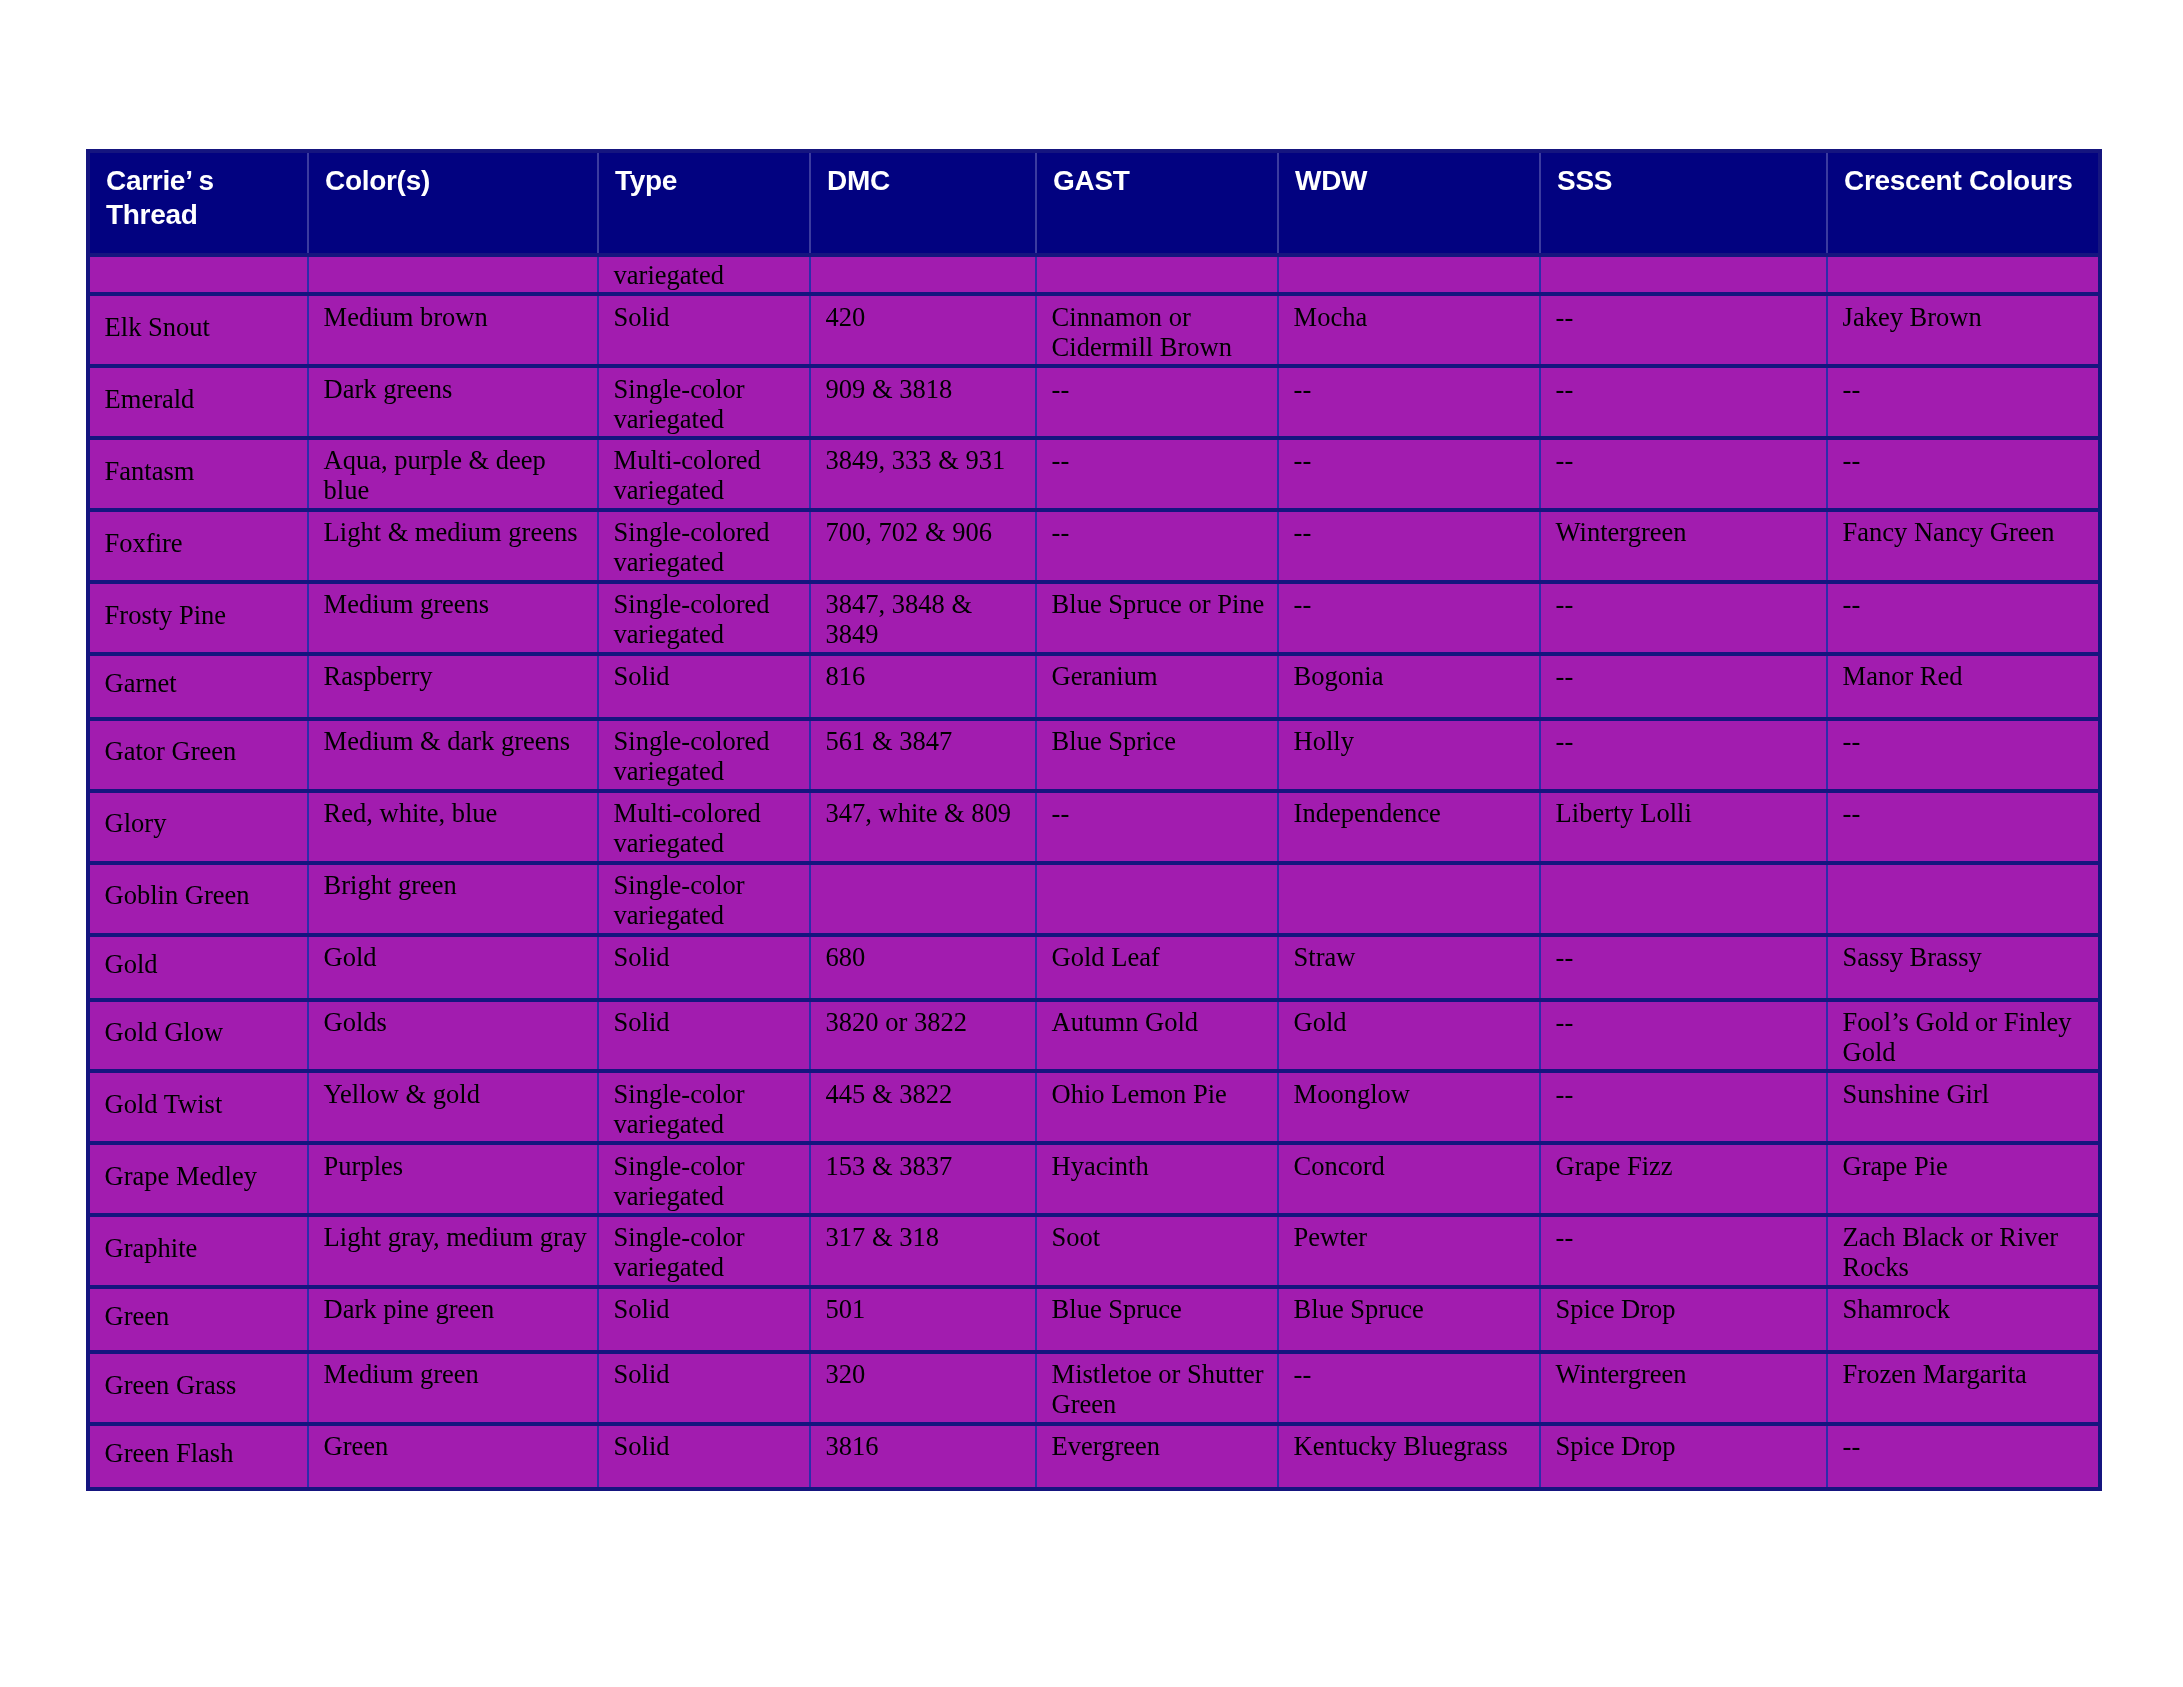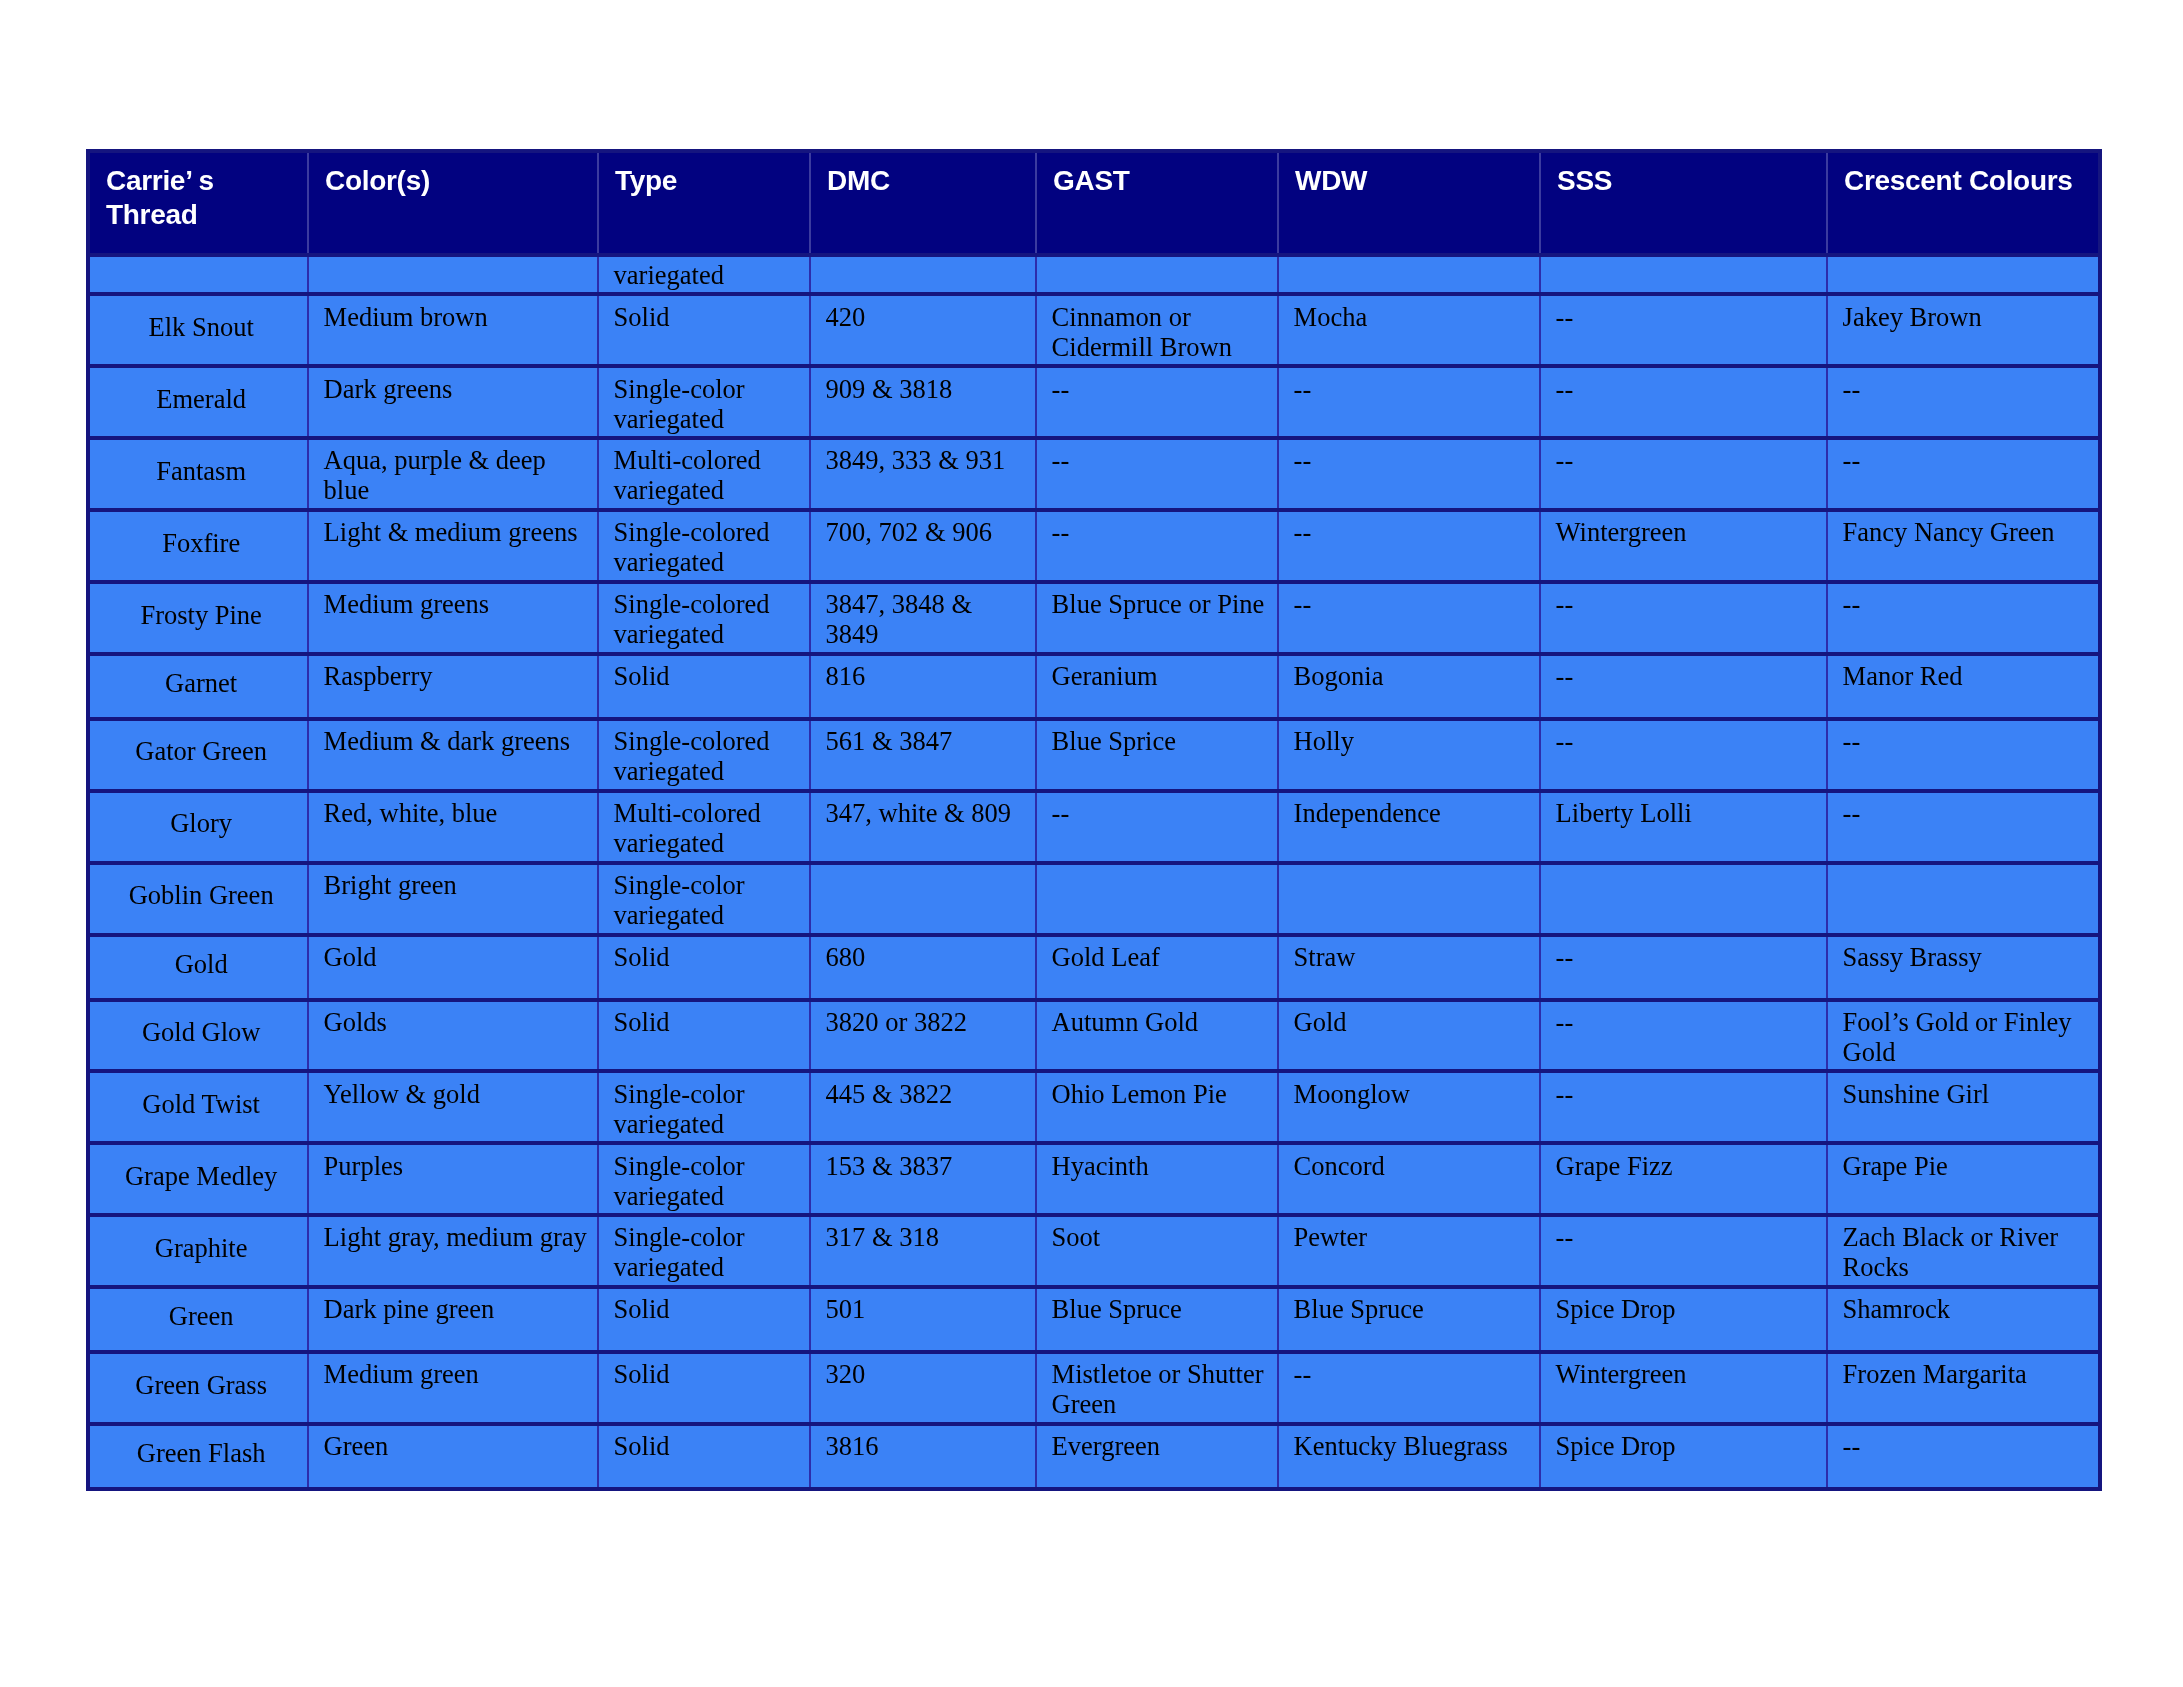--- a/index.html
+++ b/index.html
@@ -16,21 +16,21 @@
   }
   .sheet {
     position: absolute;
     left: 86px;
     top: 149px;
   }
   table.conv {
     border-collapse: collapse;
     table-layout: fixed;
     width: 2013px;
-    background: #3b82f6;
+    background: #a21caf;
     border: 4.6px solid var(--border-horizontal, #15157f);
   }
   col.c1 { width: 220px; }
   col.c2 { width: 290px; }
   col.c3 { width: 212px; }
   col.c4 { width: 226px; }
   col.c5 { width: 242px; }
   col.c6 { width: 262px; }
   col.c7 { width: 287px; }
   col.c8 { width: 273px; }
@@ -63,21 +63,20 @@
     border-bottom: 4.6px solid var(--border-horizontal, #15157f);
     overflow: hidden;
   }
   tr.data-row { height: 65px; }
   tr.partial-row { height: 38px; }
   tr.partial-row td { padding-top: 2.6px; margin-left: 12px; }
   td.cell-thread {
     vertical-align: middle;
     padding-top: 0;
     padding-bottom: 6.6px;
-    text-align: center;
   }
   tr.partial-row td.cell-thread { vertical-align: top; }
 </style>
 </head>
 <body>
 
 <div class="sheet">
   <table class="conv">
     <colgroup>
       <col class="c1">

